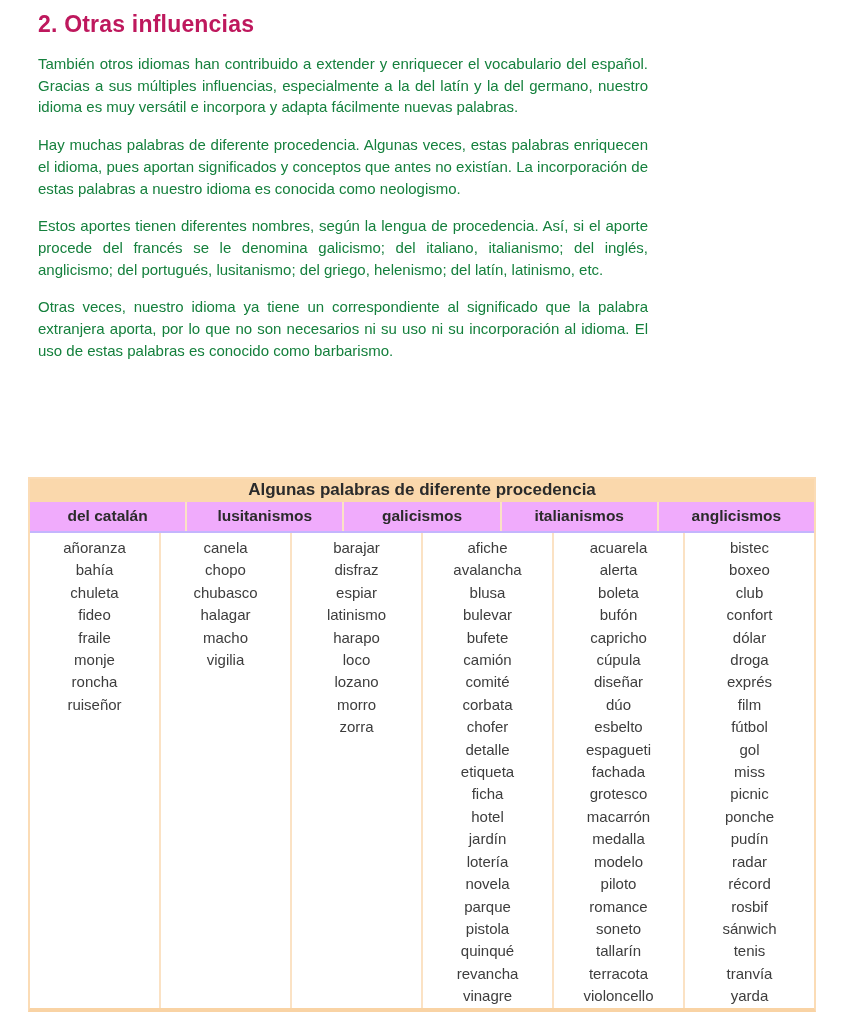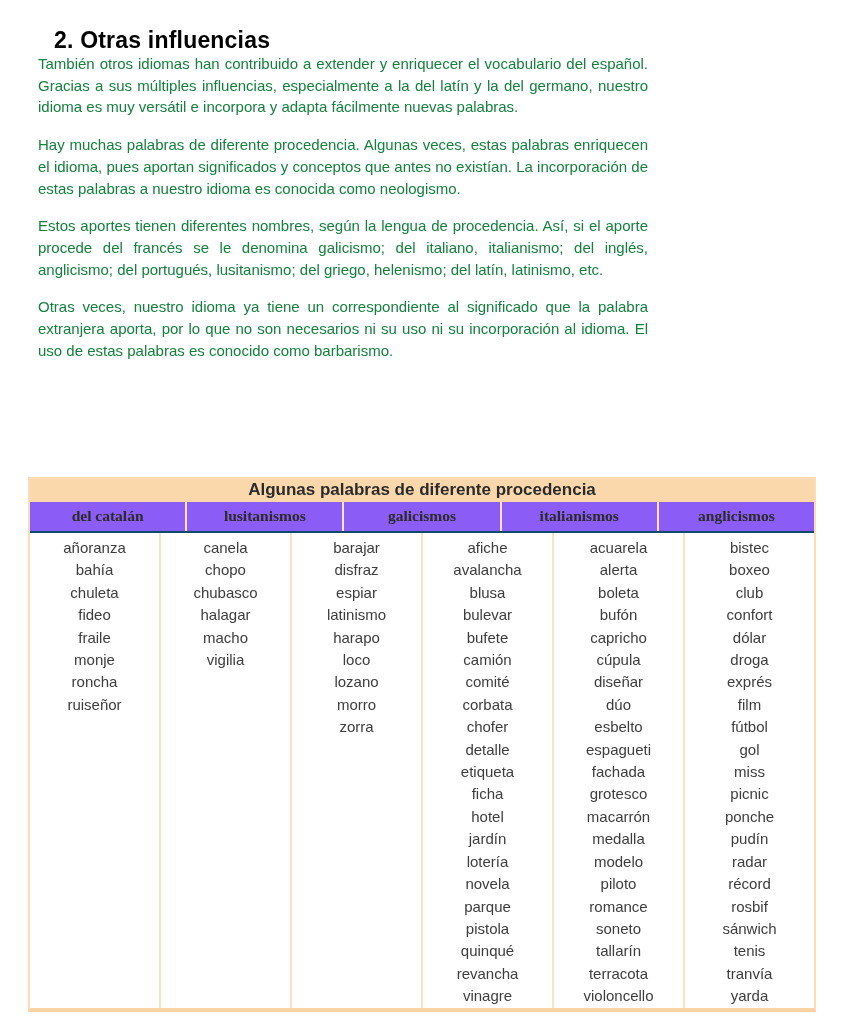--- a/index.html
+++ b/index.html
@@ -9,24 +9,24 @@
     height: 1024px;
     background: #ffffff;
     font-family: "Liberation Sans", sans-serif;
     color: #3d3d3d;
     overflow: hidden;
   }
   .heading {
     position: absolute;
     left: 38px;
     top: 11px;
-    margin: 16px;
+    margin: 0;
     font-size: 23px;
     font-weight: bold;
-    color: #000000;
+    color: #be185d;
     letter-spacing: 0.2px;
   }
   .paras {
     position: absolute;
     left: 38px;
     top: 53px;
     width: 610px;
   }
   .para {
     margin: 0 0 16px 0;
@@ -48,23 +48,22 @@
   .table-title {
     background: #fad8ac;
     text-align: center;
     font-weight: bold;
     font-size: 17px;
     color: #2b2b2b;
     padding: 1px 0 2px 0;
   }
   .table-headers {
     display: flex;
-    border-bottom: 2px solid #0c4a6e;
-    background: #8b5cf6;
-    font-family: Liberation Serif, serif;
+    border-bottom: 2px solid #c4b5fd;
+    background: #f0abfc;
   }
   .th {
     flex: 1;
     text-align: center;
     font-weight: bold;
     font-size: 15.5px;
     color: #2b2b2b;
     padding: 5px 0 6px 0;
     border-right: 2px solid #fbe2c4;
   }

